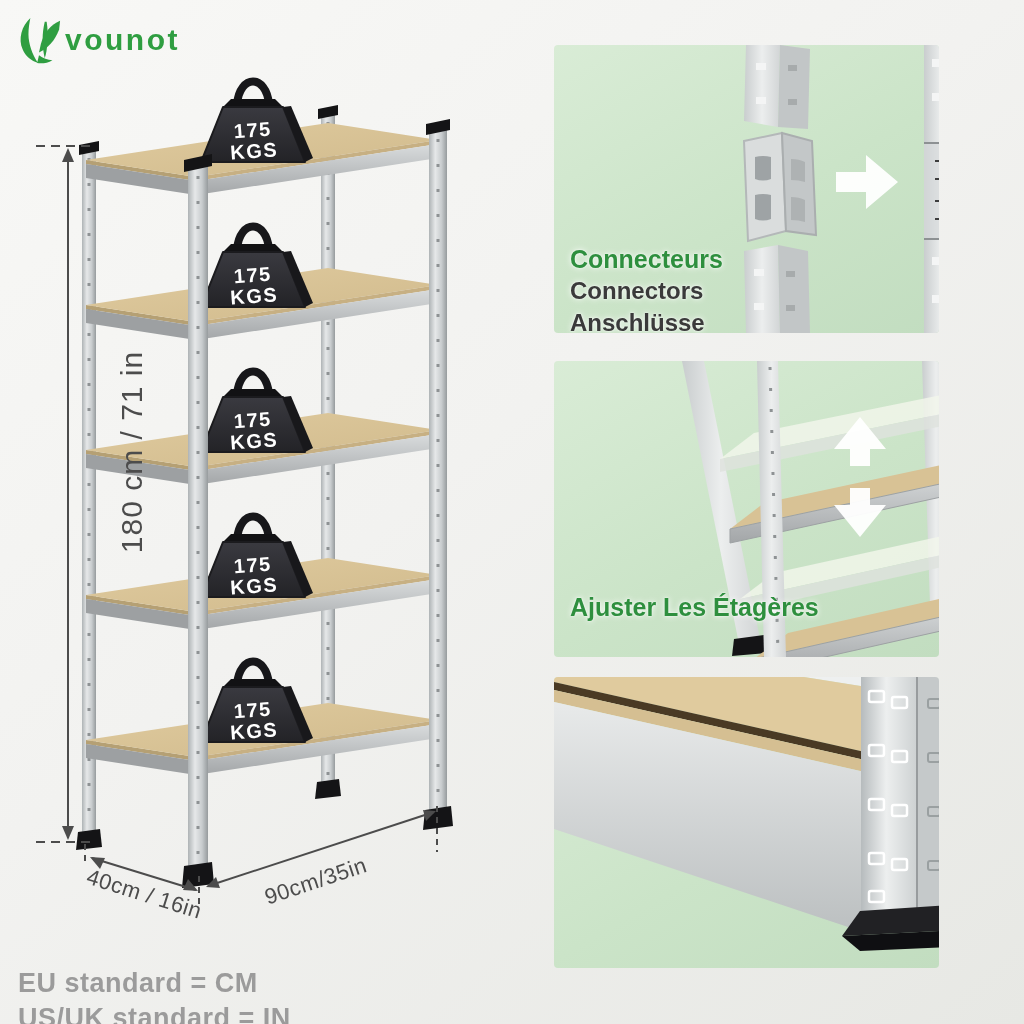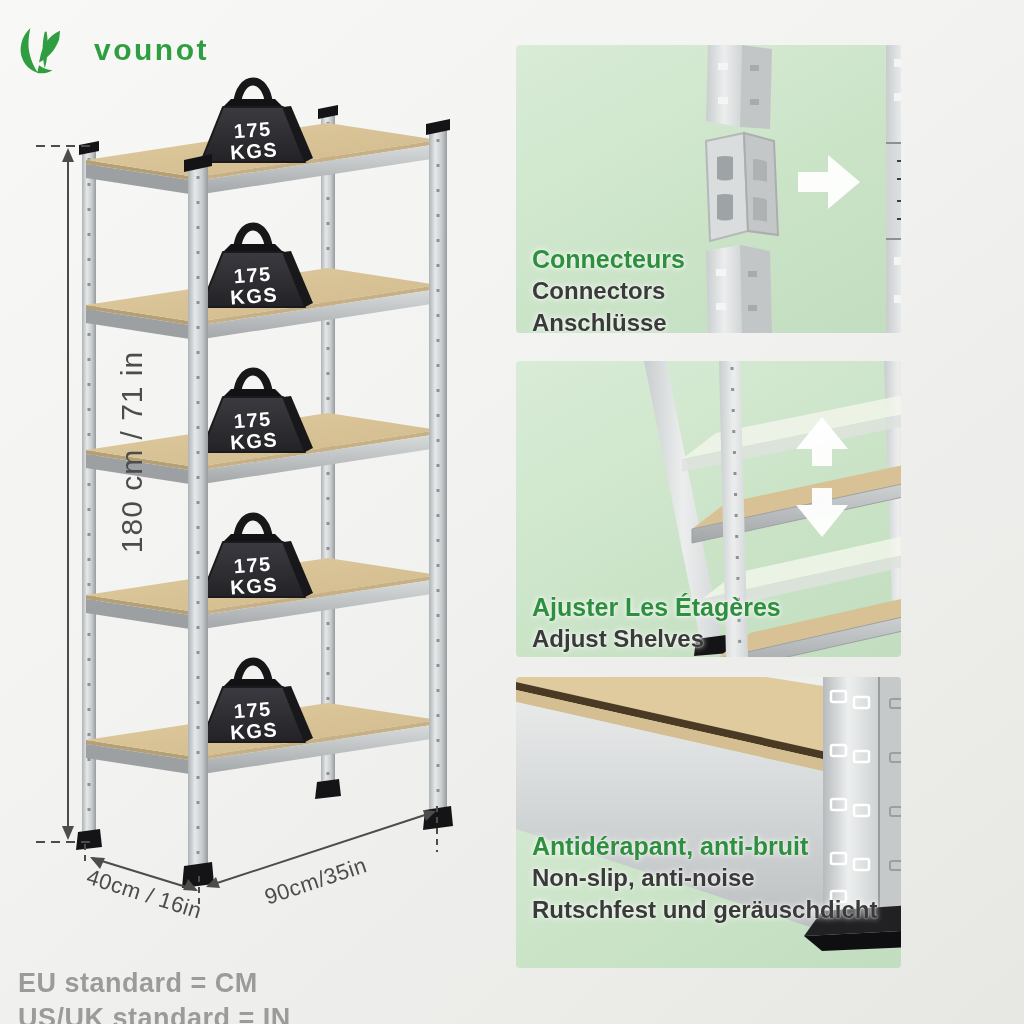--- a/index.html
+++ b/index.html
@@ -2,28 +2,28 @@
 <html><head>
 <meta charset="utf-8">
 <style>
   html,body{margin:0;padding:0;}
   .stage{
     position:relative;width:1024px;height:1024px;overflow:hidden;
     background:linear-gradient(140deg,#f8f8f6 0%,#f2f2f0 45%,#e7e8e4 100%);
     font-family:"Liberation Sans",sans-serif;
   }
   
-  .logo{position:absolute;top:24px;left:16px;display:flex;align-items:center;gap:32px;}
+  .logo{position:absolute;top:14px;left:16px;display:flex;align-items:center;gap:3px;}
   .logo-name{color:#2f9e41;font-size:30px;font-weight:600;letter-spacing:2.5px;}
   
   .main-illus{position:absolute;left:0;top:0;width:524px;height:1024px;}
   .standards{position:absolute;left:18px;top:966px;color:#9b9b9b;font-weight:700;
              font-size:27px;line-height:35px;letter-spacing:.5px;}
   
-  .panel{position:absolute;left:516px;width:385px;border-radius:4px;overflow:hidden;
+  .panel{position:absolute;left:554px;width:385px;border-radius:4px;overflow:hidden;
          background:linear-gradient(150deg,#d9ecd6 0%,#cbe4c8 55%,#c2ddc0 100%);}
   .panel-1{top:45px;height:288px;}
   .panel-2{top:361px;height:296px;}
   .panel-3{top:677px;height:291px;}
   .panel svg.illus{position:absolute;left:0;top:0;z-index:1;}
   .panel-text{position:absolute;left:16px;z-index:3;}
   .panel-1 .panel-text{top:198px;}
   .panel-2 .panel-text{top:206px;margin-top:24px;}
   .panel-3 .panel-text{top:153px;}
   .t-fr{color:#2e8f3e;font-size:25px;font-weight:700;line-height:32px;
@@ -274,21 +274,20 @@
 
       <g fill="#ffffff" opacity="0.95">
         <polygon points="306,56 332,88 280,88"></polygon>
           <rect x="296" y="88" width="20" height="17"></rect>
         <rect x="296" y="127" width="20" height="17"></rect>
           <polygon points="280,144 332,144 306,176"></polygon>
       </g>
     </svg>
     <div class="panel-text">
       <div class="t-fr">Ajuster Les Étagères</div>
-      <div class="t-dark">Adjust Shelves</div>
     </div>
   </div>
 
   <div class="panel panel-3">
     <svg class="illus" width="475" height="291" viewBox="0 0 475 291">
       <defs>
         <linearGradient id="legG" x1="0" y1="0" x2="1" y2="0">
           <stop offset="0" stop-color="#b6bbbd"></stop>
             <stop offset="0.45" stop-color="#edefef"></stop>
             <stop offset="1" stop-color="#cdd1d2"></stop>
@@ -326,20 +325,15 @@
           <rect x="374" y="130" width="12" height="9" rx="2"></rect>
             <rect x="374" y="184" width="12" height="9" rx="2"></rect>
         </g>
       </g>
 
       <g>
         <polygon points="306,234 412,227 440,251 288,259" fill="#212124"></polygon>
         <polygon points="288,259 440,251 422,269 306,274" fill="#0f0f12"></polygon>
       </g>
     </svg>
-    <div class="panel-text">
-      <div class="t-fr">Antidérapant, anti-bruit</div>
-      <div class="t-dark">Non-slip, anti-noise</div>
-      <div class="t-dark">Rutschfest und geräuschdicht</div>
-    </div>
   </div>
 
 </div>
 
 </body></html>

